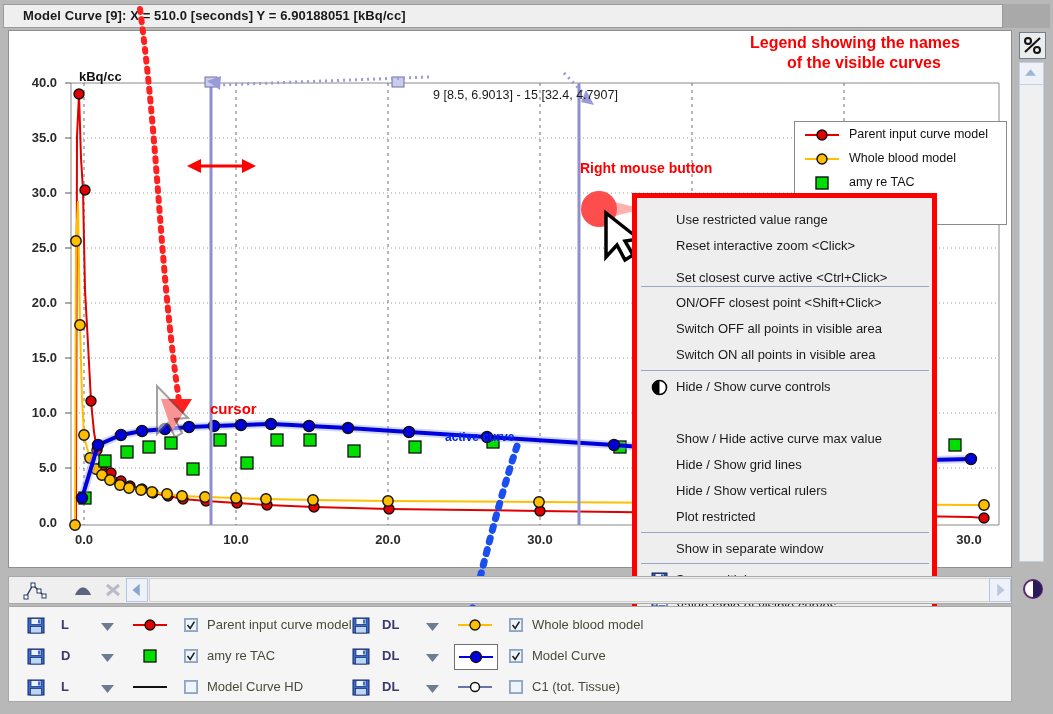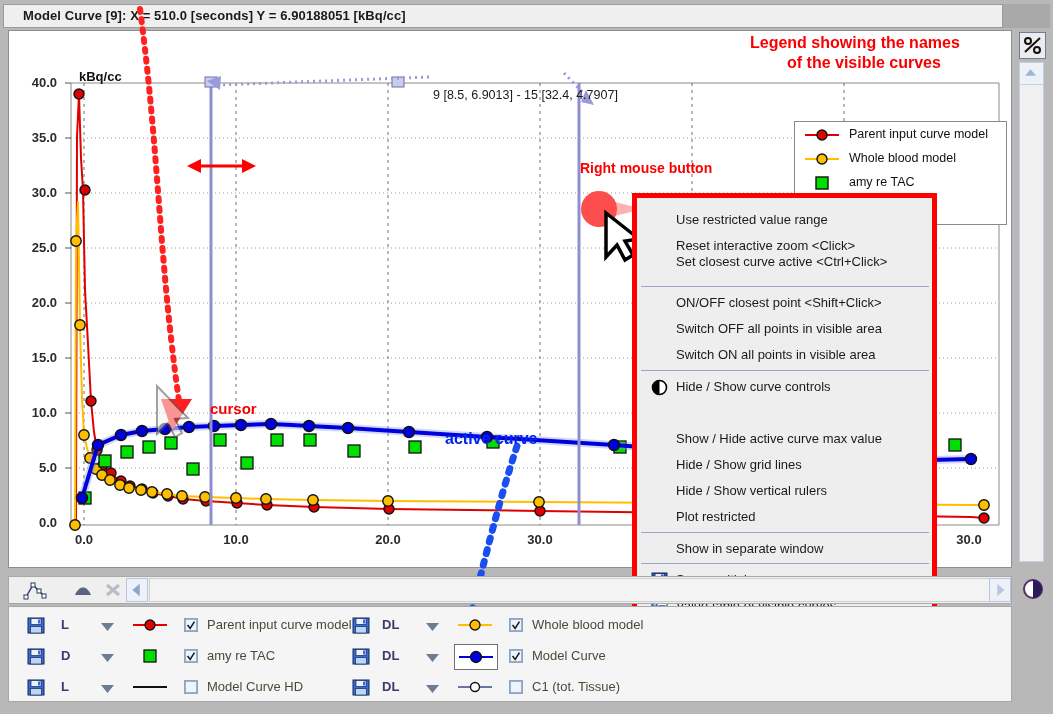--- a/index.html
+++ b/index.html
@@ -371,21 +371,21 @@
   </div>
 
   <div class="ctxmenu">
 
     <div class="mi" style="top:10px;text-align:center;">
       <span class="mtxt">Use restricted value range</span>
       </div>
     <div class="mi" style="top:36px;">
       <span class="mtxt">Reset interactive zoom &lt;Click&gt;</span>
       </div>
-    <div class="mi" style="top:52px;text-align:right;">
+    <div class="mi" style="top:68px;text-align:right;">
       <span class="mtxt">Set closest curve active &lt;Ctrl+Click&gt;</span>
       </div>
 
     <div class="msep" style="top:88px;"></div>
 
     <div class="mi" style="top:93px;">
       <span class="mtxt">ON/OFF closest point &lt;Shift+Click&gt;</span>
       </div>
     <div class="mi" style="top:119px;">
       <span class="mtxt">Switch OFF all points in visible area</span>
@@ -458,21 +458,21 @@
       </div>
   </div>
 
   <div class="ann ann-red" style="left:750px;top:34px;font-size:16px;">Legend  showing the names</div>
   <div class="ann ann-red" style="left:787px;top:54px;font-size:16px;">of the visible curves</div>
 
   <div class="ann ann-red" style="left:580px;top:160px;font-size:14px;">Right mouse button</div>
 
   <div class="ann ann-red" style="left:210px;top:400px;font-size:15px;">cursor</div>
 
-  <div class="ann ann-blue" style="left:445px;top:430px;font-size:16px;">active curve</div>
+  <div class="ann ann-blue" style="left:445px;top:430px;font-size:12px;">active curve</div>
 
   <div class="ann ann-red" style="left:766px;top:679px;font-size:16px;">Curve controls</div>
 
   <div class="toolstrip">
     <svg class="tool-btn" style="left:14px;" viewBox="0 0 24 22">
       <polyline points="3,18 10,6 16,12 21,17" fill="none" stroke="#2b3a66" stroke-width="1.4"></polyline>
       <rect x="1" y="16" width="4" height="4" fill="#fff" stroke="#2b3a66"></rect>
       <rect x="8" y="4" width="4" height="4" fill="#fff" stroke="#2b3a66"></rect>
       <rect x="14" y="10" width="4" height="4" fill="#fff" stroke="#2b3a66"></rect>
       <rect x="19" y="15" width="4" height="4" fill="#fff" stroke="#2b3a66"></rect>

